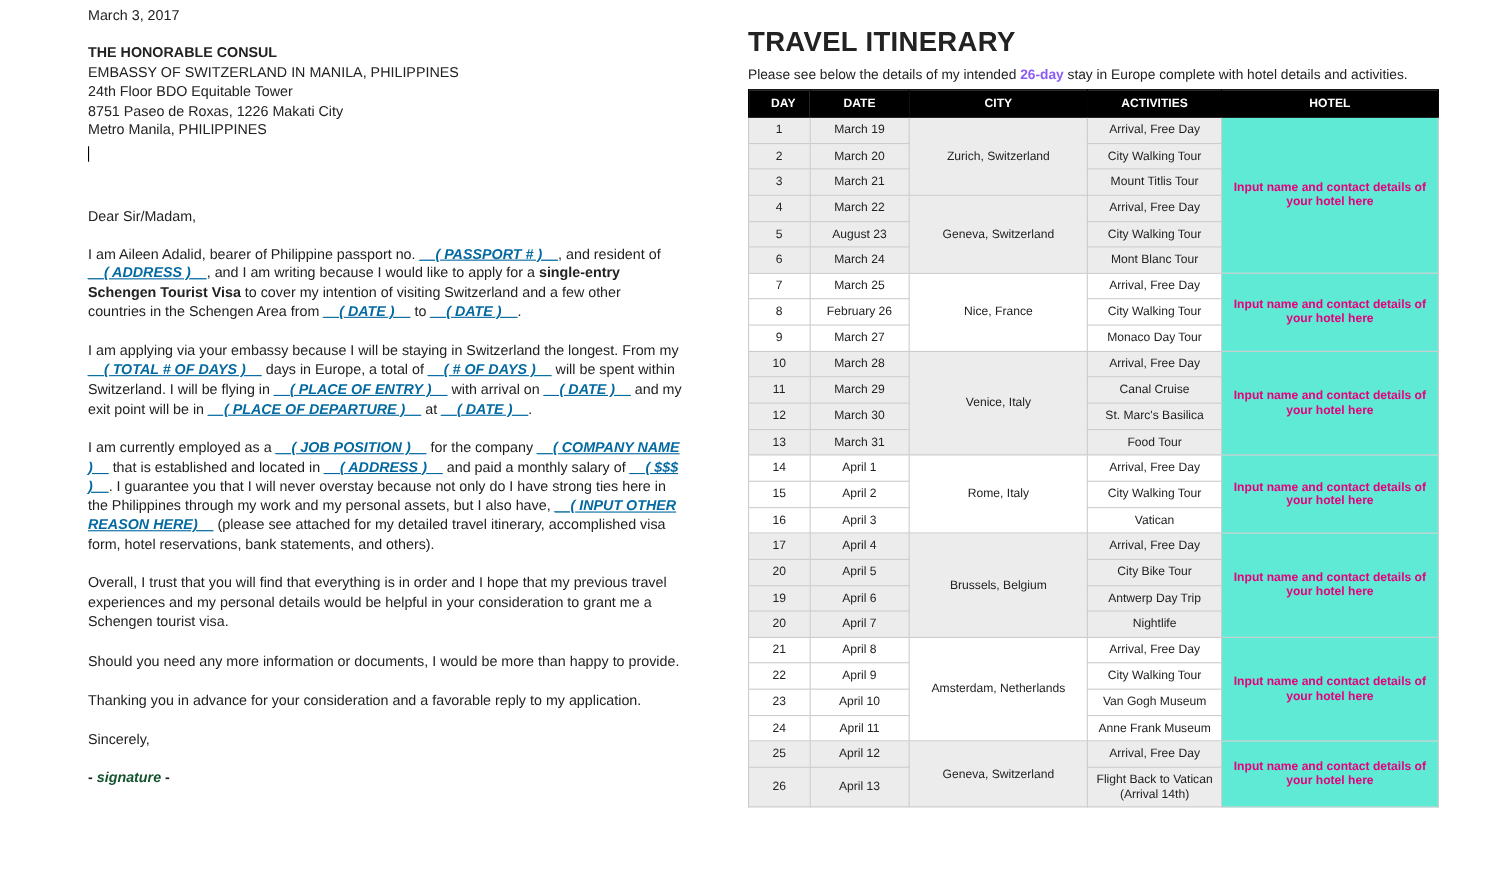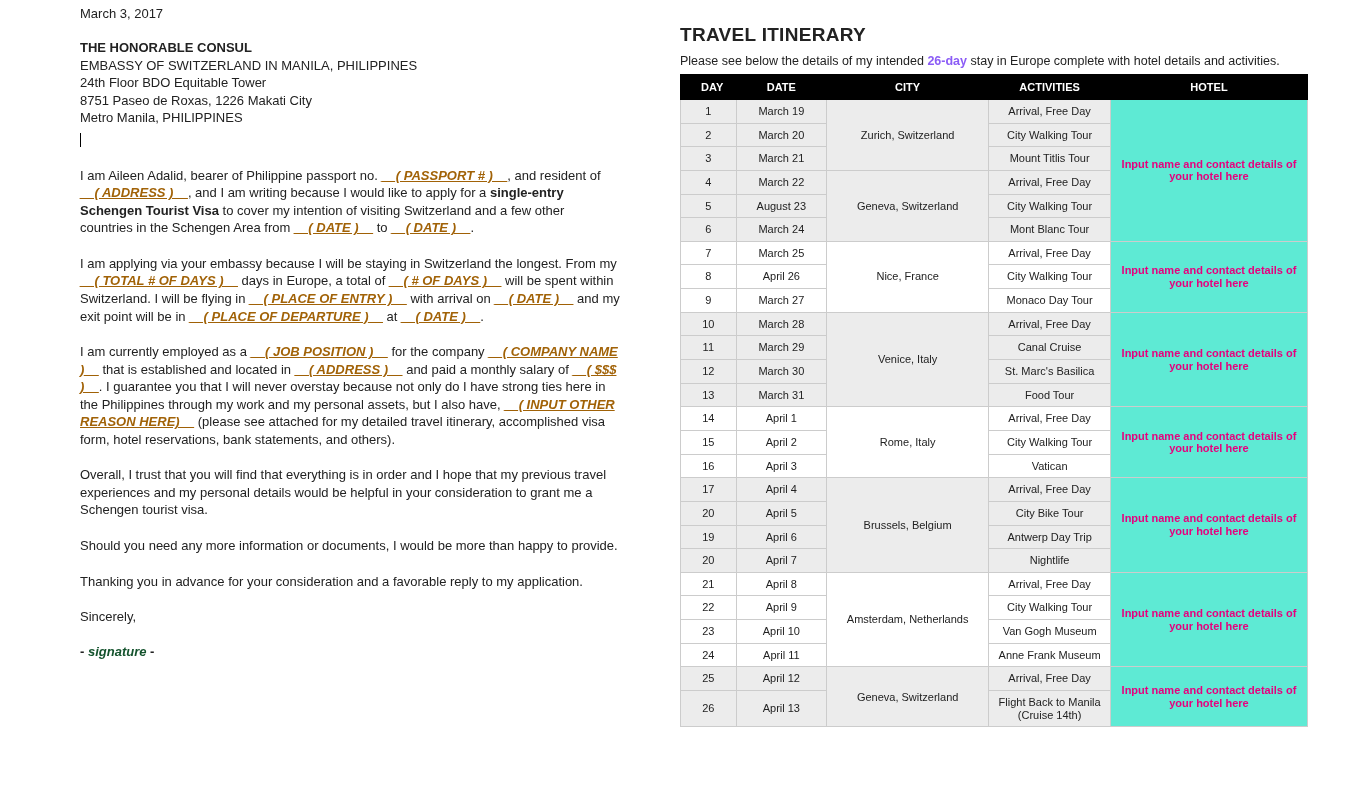--- a/index.html
+++ b/index.html
@@ -20,25 +20,25 @@
   .right {
     flex: 1;
     padding: 24px 50px 20px 0;
   }
   .date { margin-bottom: 18px; }
   .addr-block { margin-bottom: 6px; line-height: 1.35; }
   .bold { font-weight: 700; }
   .cursor { display:inline-block; border-left:1.5px solid #000; height:14px; vertical-align:middle; margin-bottom:20px;}
   .salutation { margin: 22px 0 18px 0; }
   .para { margin-bottom: 18px; line-height: 1.35; }
-  .ph { color:#a16207; font-weight:700; font-style:italic; text-decoration: underline;}
+  .ph { color:#0369a1; font-weight:700; font-style:italic; text-decoration: underline;}
   .pink { color:#14532d; font-weight:700; font-style:italic; }
   .sigdash { font-weight:700;}
 
-  .itin-title { font-weight:800; font-size:19px; margin-bottom:8px; letter-spacing:0.3px;}
+  .itin-title { font-weight:800; font-size:25px; margin-bottom:8px; letter-spacing:0.3px;}
   .itin-sub { font-size:12.5px; margin-bottom:6px;}
   .pink2 { color:#8b5cf6; font-weight:700;}
   table.itin { border-collapse: collapse; width: 100%; table-layout: fixed;}
   table.itin th {
     background:#000; color:#fff; font-size:11px; font-weight:700;
     padding:6px 20px; border:1px solid #000; text-transform:uppercase;
   }
   table.itin td {
     border:1px solid #ccc; font-size:11px; text-align:center;
     padding:5px 4px; vertical-align: middle; line-height:1.15;
@@ -60,20 +60,21 @@
 
   <div class="addr-block">
     <div class="bold">THE HONORABLE CONSUL</div>
     <div>EMBASSY OF SWITZERLAND IN MANILA, PHILIPPINES</div>
     <div>24th Floor BDO Equitable Tower</div>
     <div>8751 Paseo de Roxas, 1226 Makati City</div>
     <div>Metro Manila, PHILIPPINES</div>
   </div>
   <span class="cursor"></span>
 
+  <div class="salutation">Dear Sir/Madam,</div>
 
   <div class="para">
     <span>I am Aileen Adalid, bearer of Philippine passport no. </span><span class="ph">__( PASSPORT # )__</span><span>, and resident of </span><span class="ph">__( ADDRESS )__</span><span>, and I am writing because I would like to apply for a </span><span class="bold">single-entry Schengen Tourist Visa</span><span> to cover my intention of visiting Switzerland and a few other countries in the Schengen Area from </span><span class="ph">__( DATE )__</span><span> to </span><span class="ph">__( DATE )__</span><span>.</span>
   </div>
 
   <div class="para">
     <span>I am applying via your embassy because I will be staying in Switzerland the longest. From my </span><span class="ph">__( TOTAL # OF DAYS )__</span><span> days in Europe, a total of </span><span class="ph">__( # OF DAYS )__</span><span> will be spent within Switzerland. I will be flying in </span><span class="ph">__( PLACE OF ENTRY )__</span><span> with arrival on </span><span class="ph">__( DATE )__</span><span> and my exit point will be in </span><span class="ph">__( PLACE OF DEPARTURE )__</span><span> at </span><span class="ph">__( DATE )__</span><span>.</span>
   </div>
 
 
@@ -152,21 +153,21 @@
         </tr>
         <tr>
           <td>7</td>
           <td>March 25</td>
           <td rowspan="3">Nice, France</td>
           <td>Arrival, Free Day</td>
           <td rowspan="3" class="hotel-cell white">Input name and contact details of your hotel here</td>
         </tr>
         <tr>
           <td>8</td>
-          <td>April 26</td>
+          <td>February 26</td>
           <td>City Walking Tour</td>
         </tr>
         <tr>
           <td>9</td>
           <td>March 27</td>
           <td>Monaco Day Tour</td>
         </tr>
         <tr class="shade">
           <td>10</td>
           <td>March 28</td>
@@ -253,17 +254,17 @@
         <tr class="shade">
           <td>25</td>
           <td>April 12</td>
           <td rowspan="2">Geneva, Switzerland</td>
           <td>Arrival, Free Day</td>
           <td rowspan="2" class="hotel-cell white">Input name and contact details of your hotel here</td>
         </tr>
         <tr class="shade">
           <td>26</td>
           <td>April 13</td>
-          <td>Flight Back to Manila (Cruise 14th)</td>
+          <td>Flight Back to Vatican (Arrival 14th)</td>
         </tr>
       </tbody>
   </table>
 </div>
 
 </body></html>

